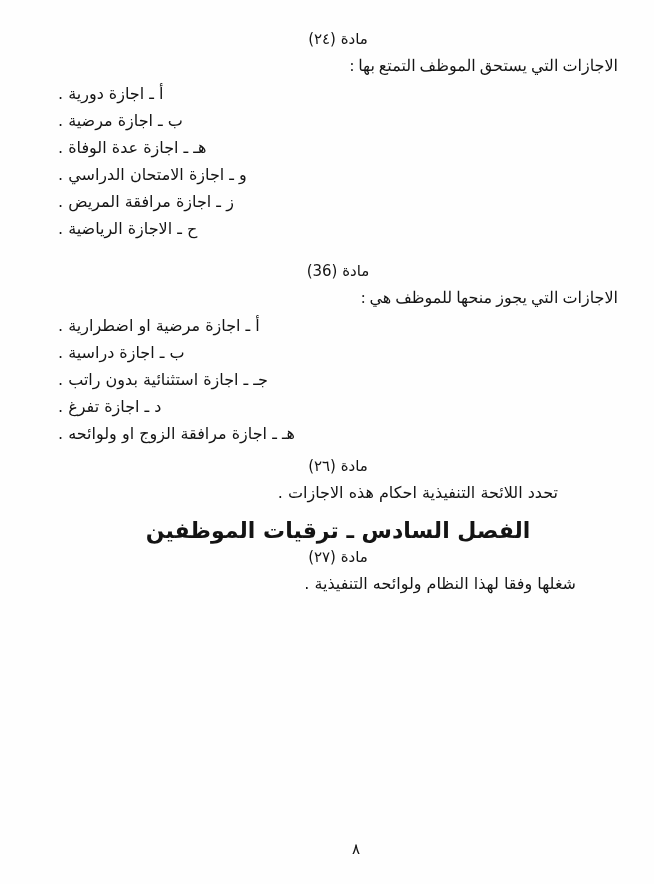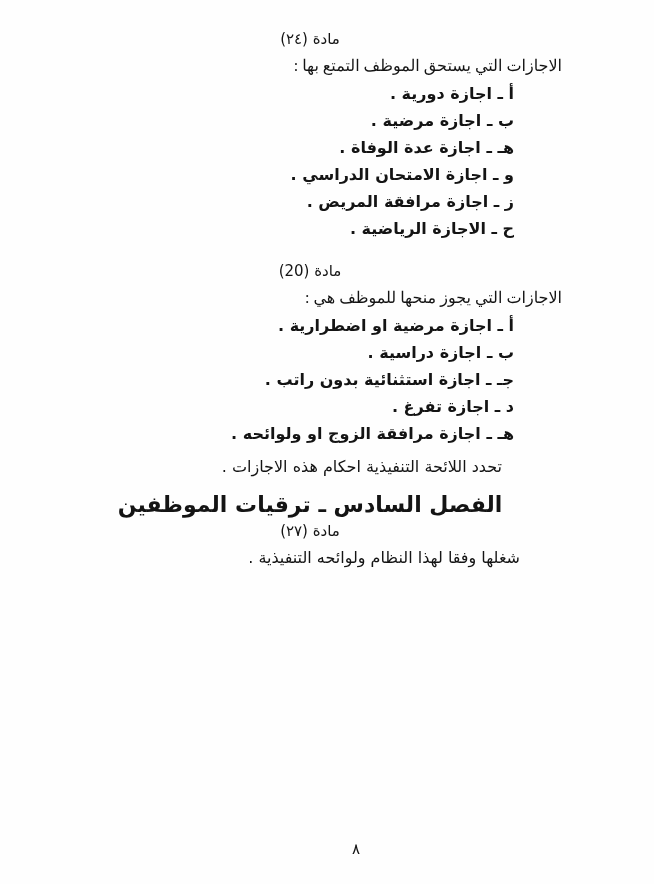--- a/index.html
+++ b/index.html
@@ -13,42 +13,41 @@
     height: 884px;
     background: #fefefe;
     color: #141414;
     direction: rtl;
     font-family: "DejaVu Sans", sans-serif;
     font-size: 16px;
     overflow: hidden;
     box-sizing: border-box;
   }
   .content {
-    padding: 26px 92px 0 58px;
+    padding: 26px 36px 0 58px;
   }
   .article-header {
     text-align: center;
     line-height: 26px;
     font-size: 15px;
   }
   .intro-line {
     text-align: right;
     line-height: 28px;
     font-family: Liberation Serif, serif;
   }
   .leave-list {
     margin: 0;
     padding: 0;
     list-style: none;
   }
   .list-item {
-    text-align: right;
+    text-align: left;
     line-height: 27px;
     padding-right: 48px;
-    font-weight: bold;
   }
   .gap-16 { height: 16px; }
   .gap-12 { height: 12px; }
   .gap-6  { height: 6px; }
   .body-line {
     text-align: right;
     line-height: 27px;
   }
   .body-line.indent-60 { padding-right: 60px; }
   .body-line.indent-10 { padding-right: 10px; }
@@ -82,34 +81,35 @@
         <li class="list-item">هـ ـ اجازة عدة الوفاة .</li>
         <li class="list-item">و ـ اجازة الامتحان الدراسي .</li>
         <li class="list-item">ز ـ اجازة مرافقة المريض .</li>
         <li class="list-item">ح ـ الاجازة الرياضية .</li>
       </ul>
     </section>
 
     <div class="gap-16"></div>
 
     <section>
-      <div class="article-header">مادة (20)</div>
+      <div class="article-header">مادة (36)</div>
       <div class="intro-line">الاجازات التي يجوز منحها للموظف هي :</div>
       <ul class="leave-list">
         <li class="list-item">أ ـ اجازة مرضية او اضطرارية .</li>
         <li class="list-item">ب ـ اجازة دراسية .</li>
         <li class="list-item">جـ ـ اجازة استثنائية بدون راتب .</li>
         <li class="list-item">د ـ اجازة تفرغ .</li>
         <li class="list-item">هـ ـ اجازة مرافقة الزوج او ولوائحه .</li>
       </ul>
     </section>
 
     <div class="gap-6"></div>
 
     <section>
+      <div class="article-header">مادة (٢٦)</div>
       <div class="body-line indent-60">تحدد اللائحة التنفيذية احكام هذه الاجازات .</div>
     </section>
 
     <div class="gap-12"></div>
 
     <div class="chapter-heading">الفصل السادس ـ ترقيات الموظفين</div>
 
     <section>
       <div class="article-header">مادة (٢٧)</div>
       <div class="body-line indent-42">شغلها وفقا لهذا النظام ولوائحه التنفيذية .</div>

